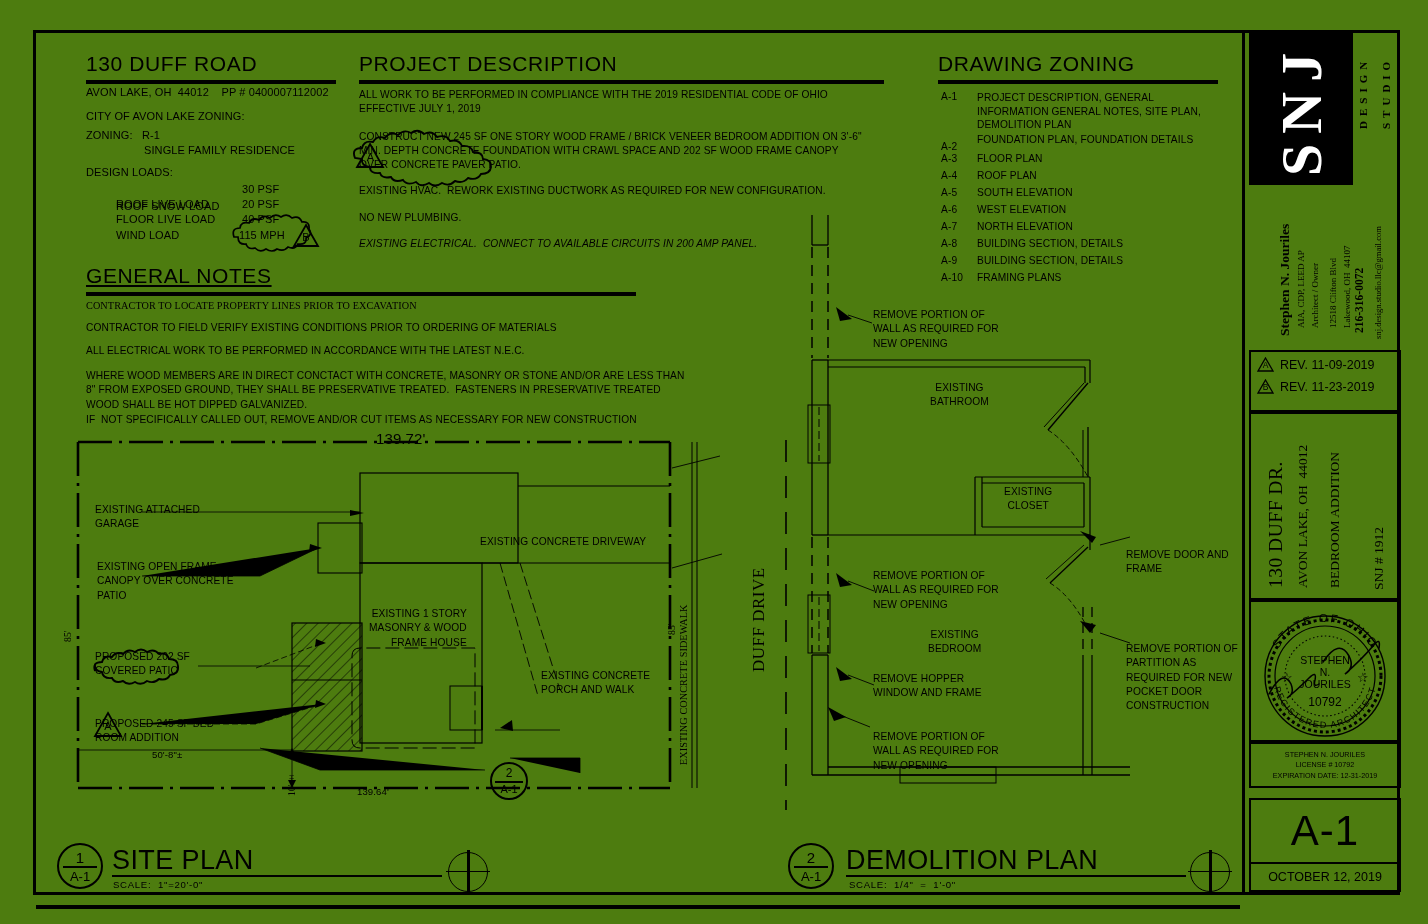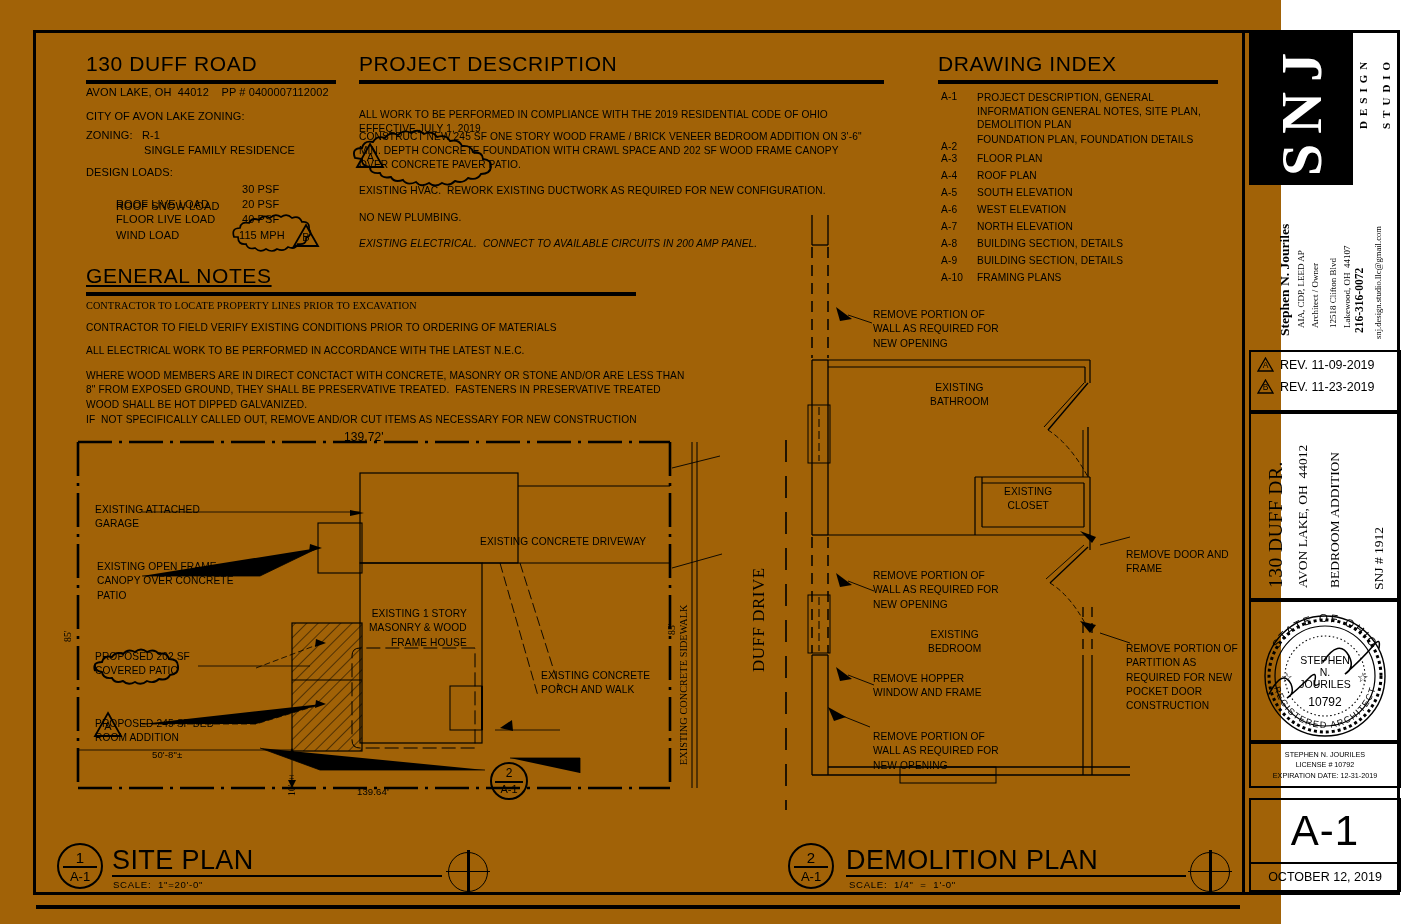--- a/index.html
+++ b/index.html
@@ -11,22 +11,22 @@
     width: 1428px;
     height: 924px;
     font-family: "Liberation Sans", sans-serif;
     color: #000;
     overflow: hidden;
     position: relative;
   }
   #sheet {
     position: absolute;
     left: 0; top: 0;
-    width: 1281px; height: 924px;
-    background: #a16207;
+    width: 1428px; height: 924px;
+    background: #4d7c0f;
   }
   
   .sheet-border {
     position: absolute;
     left: 33px; top: 30px;
     width: 1367px; height: 865px;
     border: 3px solid #000;
     box-sizing: border-box;
   }
   .tb-divider {
@@ -315,21 +315,21 @@
     <svg width="28" height="25">
         <polygon points="14,2 26,23 2,23" fill="none" stroke="#000" stroke-width="1.8"></polygon>
       </svg>
     <span style="width:28px; top:8px; font-size:11px;">B</span>
   </div>
 
   
   <div class="t hdr" style="left:359px; top:52px;">PROJECT DESCRIPTION</div>
   <div class="hdr-rule" style="left:359px; top:80px; width:525px;"></div>
 
-  <div class="t body10" style="left:359px; top:88px; line-height:1.35;margin-top:20px;">ALL WORK TO BE PERFORMED IN COMPLIANCE WITH THE 2019 RESIDENTIAL CODE OF OHIO
+  <div class="t body10" style="left:359px; top:88px; line-height:1.35;">ALL WORK TO BE PERFORMED IN COMPLIANCE WITH THE 2019 RESIDENTIAL CODE OF OHIO
 EFFECTIVE JULY 1, 2019</div>
   <div class="t body10" style="left:359px; top:130px; line-height:1.35;">CONSTRUCT NEW 245 SF ONE STORY WOOD FRAME / BRICK VENEER BEDROOM ADDITION ON 3'-6"
 MIN. DEPTH CONCRETE FOUNDATION WITH CRAWL SPACE AND 202 SF WOOD FRAME CANOPY
 OVER CONCRETE PAVER PATIO.</div>
   <div class="t body10" style="left:359px; top:185px;">EXISTING HVAC.  REWORK EXISTING DUCTWORK AS REQUIRED FOR NEW CONFIGURATION.</div>
   <div class="t body10" style="left:359px; top:212px;">NO NEW PLUMBING.</div>
   <div class="t body10" style="left:359px; top:238px;font-style:italic;">EXISTING ELECTRICAL.  CONNECT TO AVAILABLE CIRCUITS IN 200 AMP PANEL.</div>
 
   
   <svg class="lay" width="520" height="34" style="left:347px; top:140px; z-index:2;">
@@ -338,21 +338,21 @@
                q-4,7 -13,4 q-5,6 -13,3 q-6,6 -13,2 q-7,5 -13,0 q-8,5 -13,-1 q-9,4 -13,-2 q-9,3 -12,-3 q-9,2 -11,-4 q-10,1 -10,-6 q-9,-1 -8,-8 z" transform="scale(1.00,1.00)" fill="none" stroke="#000" stroke-width="1.9"></path>
   </svg>
   <div class="tri" style="left:323px; top:142px; width:30px; height:27px; z-index:3;">
     <svg width="30" height="27">
         <polygon points="15,2 28,25 2,25" fill="none" stroke="#000" stroke-width="1.8"></polygon>
       </svg>
     <span style="width:30px; top:9px; font-size:11px;">A</span>
   </div>
 
   
-  <div class="t hdr" style="left:938px; top:52px;">DRAWING INDEX</div>
+  <div class="t hdr" style="left:938px; top:52px;">DRAWING ZONING</div>
   <div class="hdr-rule" style="left:938px; top:80px; width:280px;"></div>
 
   <div>
     <div class="t body10" style="left:941px; top:91px;">A-1</div>
     <div class="t body10" style="left:977px; top:91px; line-height:1.33;">PROJECT DESCRIPTION, GENERAL
 INFORMATION GENERAL NOTES, SITE PLAN,
 DEMOLITION PLAN</div>
     <div class="t body10" style="left:941px; top:141px;">A-2</div>
     <div class="t body10" style="left:977px; top:134px;">FOUNDATION PLAN, FOUNDATION DETAILS</div>
     <div class="t body10" style="left:941px; top:153px;">A-3</div>
@@ -464,21 +464,21 @@
 PORCH AND WALK</div>
   <div class="t body10 vtext" style="left:678px; top:595px; height:170px;">EXISTING CONCRETE SIDEWALK</div>
   <div class="t vtext" style="left:749px; top:552px; height:120px; font-size:17px; letter-spacing:0.5px;">DUFF DRIVE</div>
 
   
   <svg class="lay" width="10" height="370" style="left:782px; top:440px;">
     <line x1="4" y1="0" x2="4" y2="370" stroke="#000" stroke-width="1.6" stroke-dasharray="22,14"></line>
   </svg>
 
   
-  <div class="t" style="left:344px; top:430px; font-size:12px;">139.72'</div>
+  <div class="t" style="left:376px; top:430px; font-size:15px;">139.72'</div>
   <div class="t" style="left:357px; top:786px; font-size:9.6px;">139.64'</div>
   <div class="t vtext" style="left:62px; top:612px; height:30px; font-size:9.6px;">85'</div>
   <div class="t vtext" style="left:666px; top:605px; height:30px; font-size:9.6px;">85'</div>
   <div class="t" style="left:152px; top:749px; font-size:9.6px;">50'-8"±</div>
   <div class="t vtext" style="left:286px; top:762px; height:34px; font-size:9.6px;">10'±</div>
 
   
   <svg class="lay" width="134" height="30" style="left:88px; top:656px; z-index:2;">
     <path d="M7,15 q-3,-9 7,-9 q2,-7 10,-5 q4,-6 11,-3 q5,-6 12,-2 q6,-5 12,0 q7,-4 12,2 q8,-2 10,5 q9,0 9,7 q1,8 -8,9
              q-3,6 -11,4 q-5,5 -12,2 q-6,5 -12,1 q-7,4 -12,-1 q-8,3 -11,-3 q-9,1 -10,-6 q-8,-1 -7,-8 z" fill="none" stroke="#000" stroke-width="1.9"></path>

